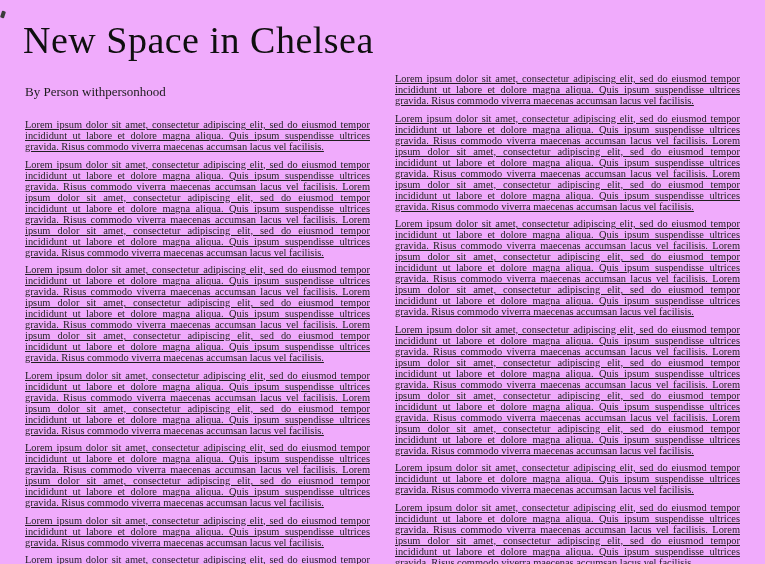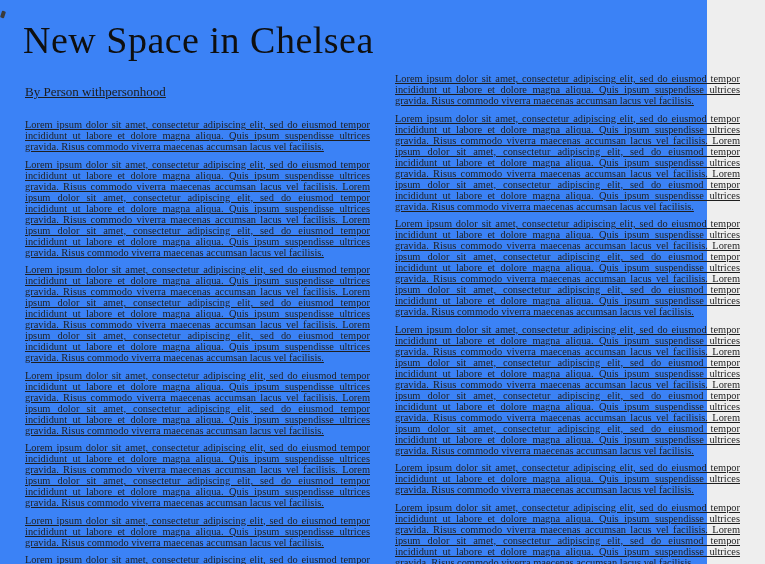--- a/index.html
+++ b/index.html
@@ -8,23 +8,23 @@
   }
   body {
     width: 765px;
     height: 564px;
     overflow: hidden;
     background: #eeeeee;
     font-family: "Liberation Serif", serif;
   }
   .page {
     position: relative;
-    width: 707px;
+    width: 765px;
     height: 564px;
-    background: #3b82f6;
+    background: #f0abfc;
     color: #1f1f1f;
   }
   .artifact {
     position: absolute;
     left: 1px;
     top: 11px;
     width: 4px;
     height: 7px;
     background: #3b3b3b;
     transform: rotate(18deg);
@@ -41,21 +41,20 @@
     letter-spacing: 0.5px;
     color: #0f0f0f;
     white-space: nowrap;
   }
   .byline {
     position: absolute;
     left: 25px;
     top: 84px;
     font-size: 13px;
     color: #1c1c1c;
-    text-decoration: underline;
   }
   .col {
     position: absolute;
     width: 345px;
     font-size: 10.4px;
     line-height: 11px;
     text-align: justify;
     color: #1f1f1f;
   }
   .col-left  { left: 25px;  top: 119px; }

